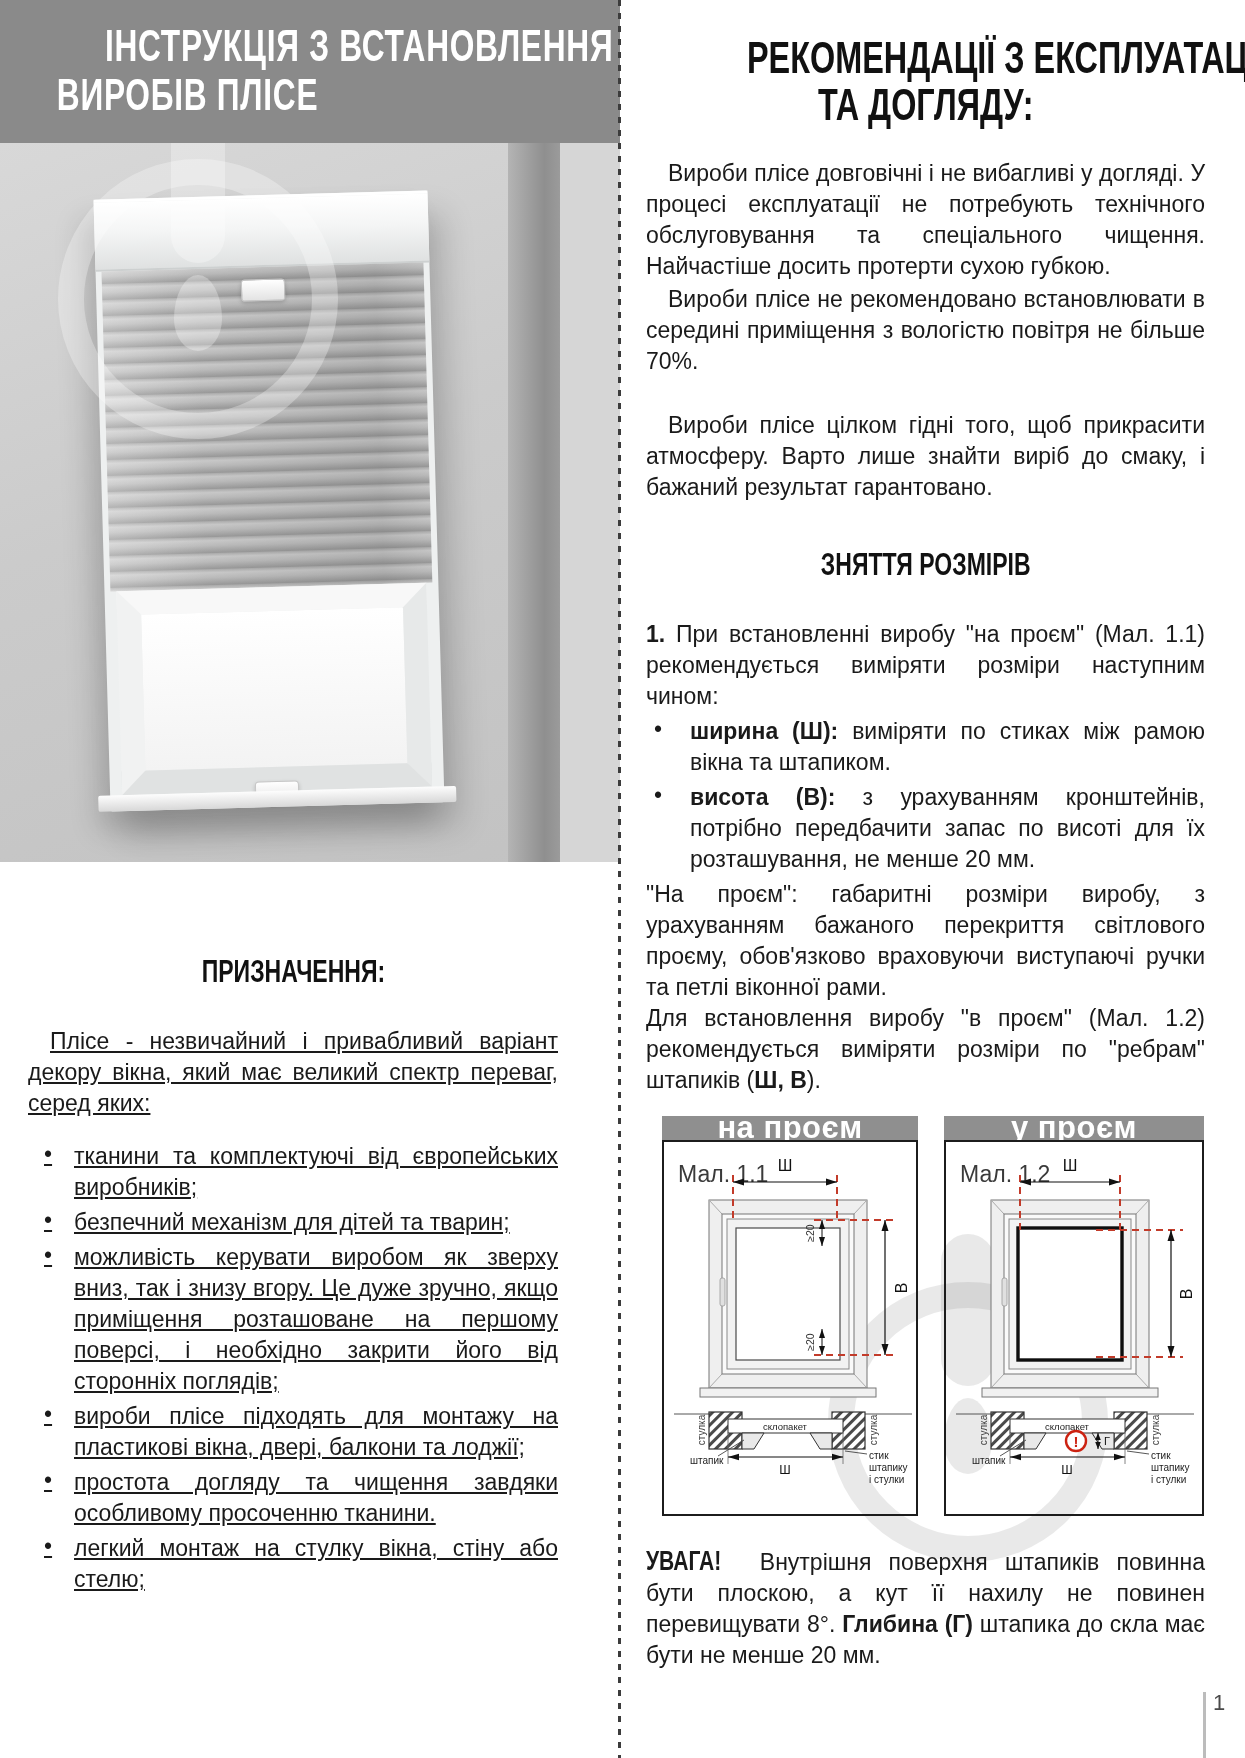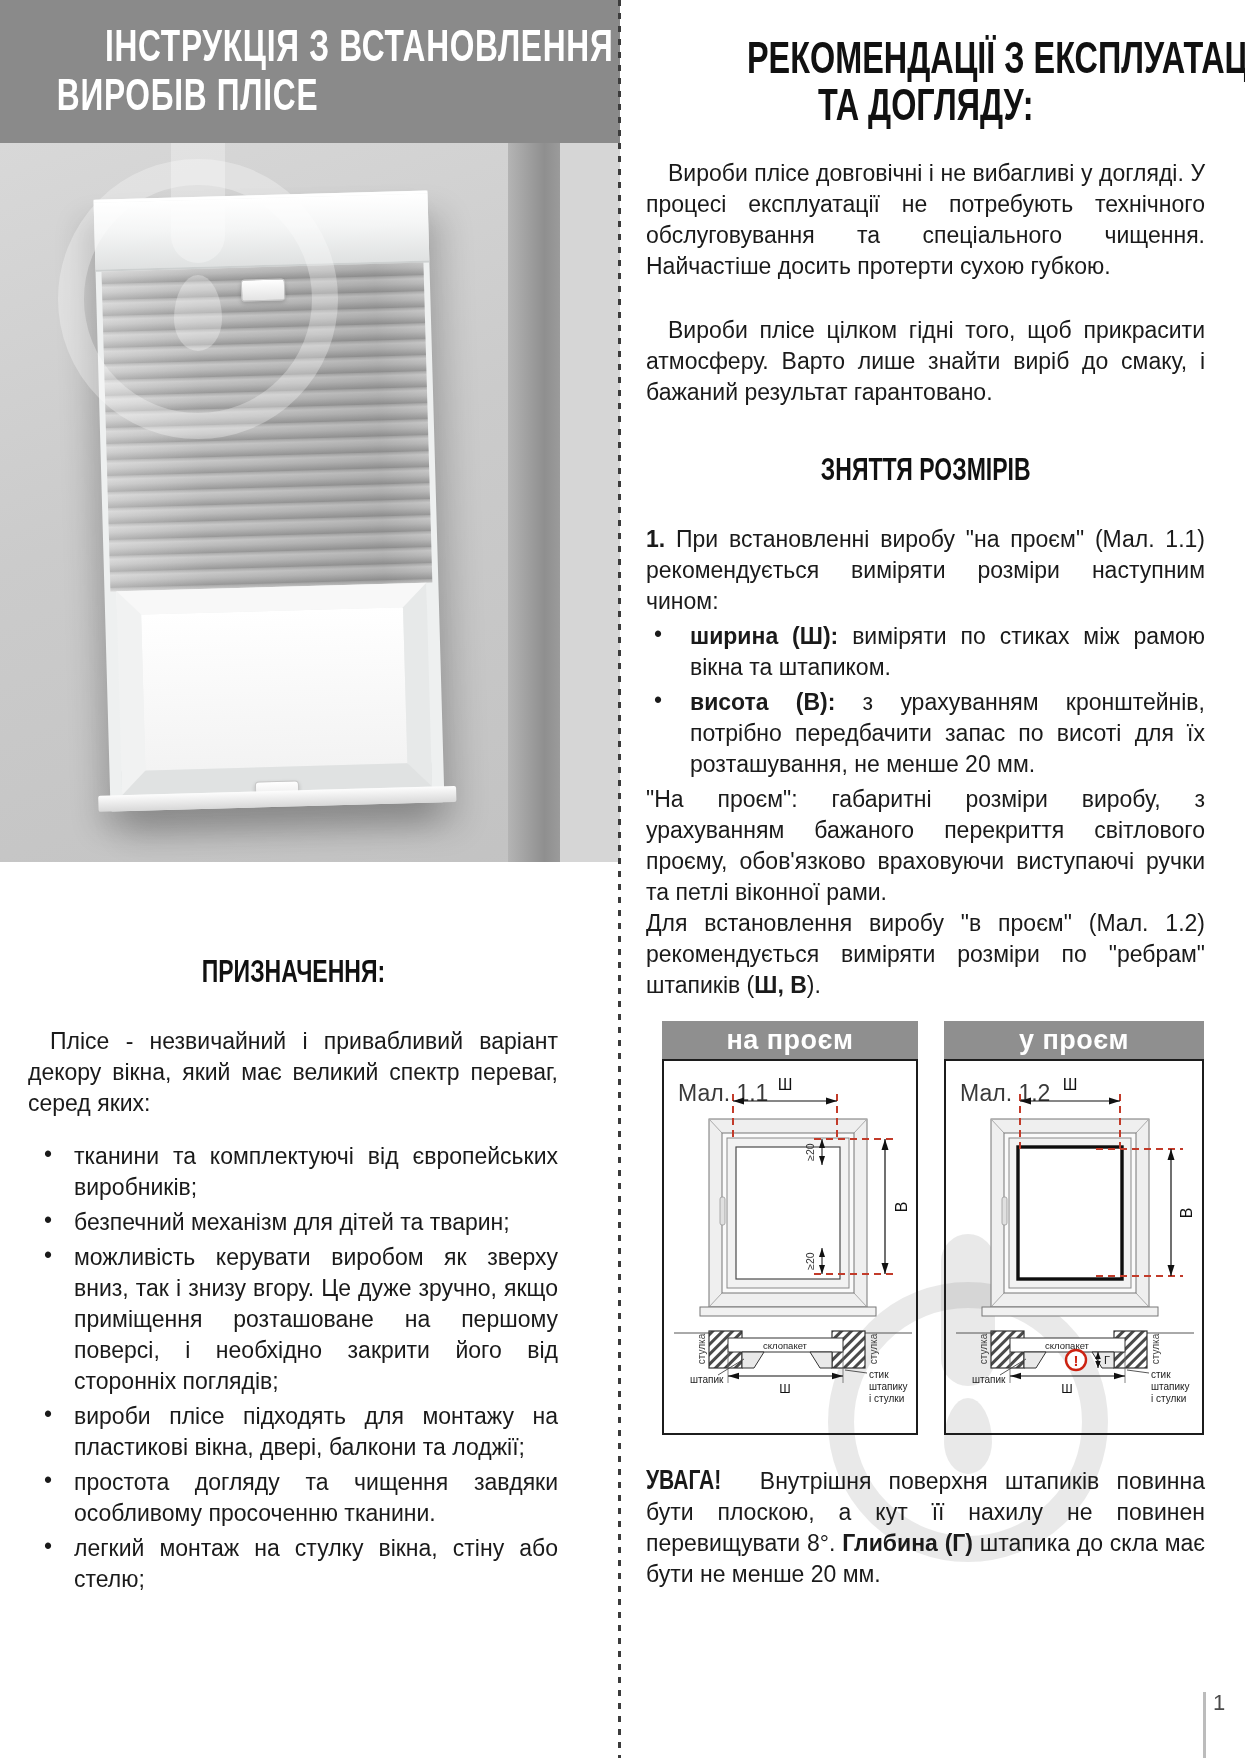--- a/index.html
+++ b/index.html
@@ -49,30 +49,30 @@
   
   .wm{position:absolute;pointer-events:none;}
   .wm .ring{width:228px;height:228px;border:26px solid var(--c);border-radius:50%;}
   .wm .stem{position:absolute;left:50%;top:-48px;transform:translateX(-50%);
     width:54px;height:152px;background:var(--c);border-radius:27px;}
   .wm .dot{position:absolute;left:50%;top:116px;transform:translateX(-50%);
     width:48px;height:76px;background:var(--c);border-radius:50% 50% 50% 50%/58% 58% 42% 42%;}
   .wm-photo{left:58px;top:16px;--c:rgba(255,255,255,0.30);}
   .wm-bottom{left:828px;top:1282px;--c:rgba(125,125,125,0.17);}
   
-  .lt-body{padding:0 62px 0 28px;}
+  .lt-body{padding:0 62px 0 28px;text-decoration:underline;}
   p.doc{font-size:23px;line-height:31px;text-align:justify;margin:0;}
   .ind{text-indent:22px;}
   .b-item{display:flex;margin:4px 0;}
   .b-item::before{content:"•";flex:0 0 46px;padding-left:16px;box-sizing:border-box;font-size:23px;}
   .b-item .b-text{flex:1;font-size:23px;line-height:31px;text-align:justify;}
   .col-right .b-item::before{flex-basis:44px;padding-left:8px;}
   
   .figs{display:flex;gap:26px;margin-left:16px;margin-top:20px;}
-  .fig-tab{height:38px;background:#8f8f8f;color:#ffffff;font-weight:700;font-size:27px;
+  .fig-tab{height:24px;background:#8f8f8f;color:#ffffff;font-weight:700;font-size:31px;
     display:flex;align-items:center;justify-content:center;position:relative;letter-spacing:0.5px;}
   .fig-box{border:2px solid #1c1c1c;height:372px;position:relative;background:transparent;}
   .fig-box svg{position:relative;display:block;}
   svg text{font-family:"Liberation Sans",sans-serif;}
   
   .att-lead{display:inline-block;transform:scaleX(0.78);transform-origin:left bottom;
     font-weight:700;font-size:27px;}
   .pagenum{position:absolute;left:1203px;top:1688px;width:42px;height:70px;}
   .pagenum .vline{position:absolute;left:0;top:4px;width:3px;height:66px;background:#bcbcbc;}
   .pagenum .num{position:absolute;left:10px;top:2px;font-size:22px;color:#4a4a4a;}
@@ -142,20 +142,21 @@
 </div>
 
 <div class="col-right">
 
   <div class="sec-h" style="margin-top:34px;font-size:45px;line-height:47px;">
     <span class="cond">РЕКОМЕНДАЦІЇ З ЕКСПЛУАТАЦІЇ</span><br>
     <span class="cond">ТА ДОГЛЯДУ:</span>
   </div>
 
   <p class="doc ind" style="margin-top:30px;">Вироби плісе довговічні і не вибагливі у догляді. У процесі експлуатації не потребують технічного обслуговування та спеціального чищення. Найчастіше досить протерти сухою губкою.</p>
+  <p class="doc ind" style="margin-top:2px;">Вироби плісе не рекомендовано встановлювати в середині приміщення з вологістю повітря не більше 70%.</p>
   <p class="doc ind" style="margin-top:33px;">Вироби плісе цілком гідні того, щоб прикрасити атмосферу. Варто лише знайти виріб до смаку, і бажаний результат гарантовано.</p>
 
   <div class="sec-h" style="margin-top:36px;">
     <span class="cond">ЗНЯТТЯ РОЗМІРІВ</span>
   </div>
 
   <p class="doc" style="margin-top:30px;"><b>1.</b><span> При встановленні виробу "на проєм" (Мал. 1.1) рекомендується виміряти розміри наступним чином:</span></p>
 
   <div>
     <div class="b-item">

